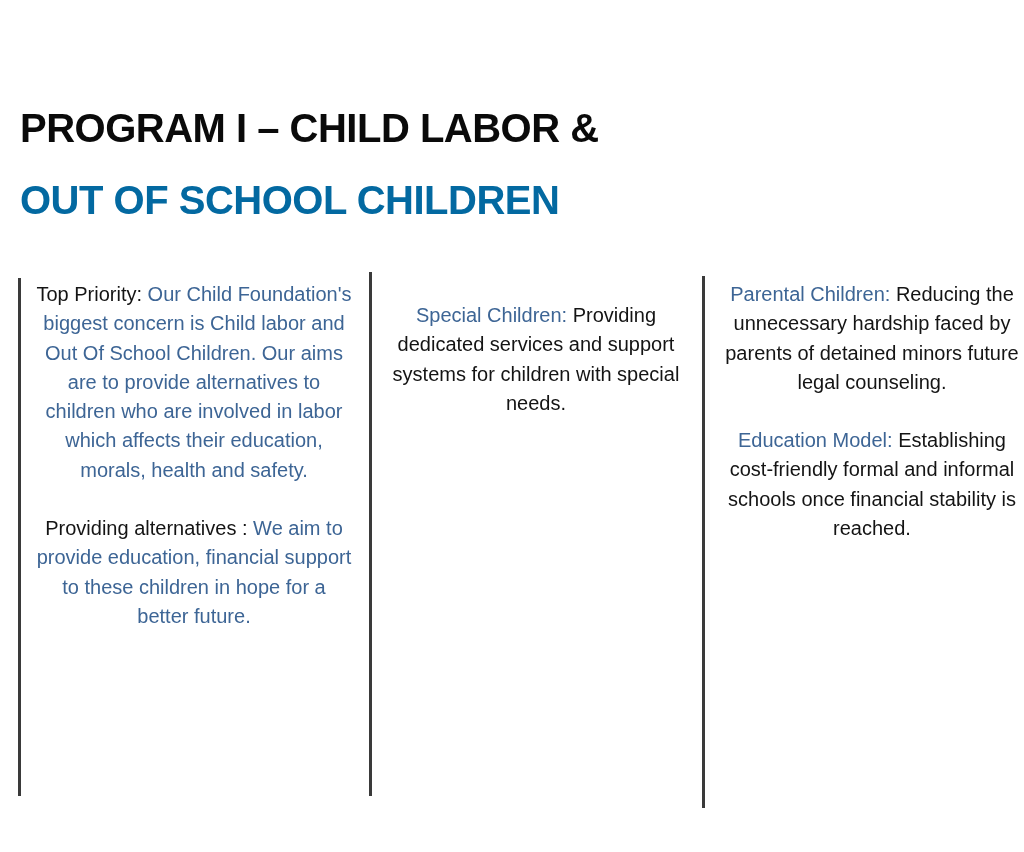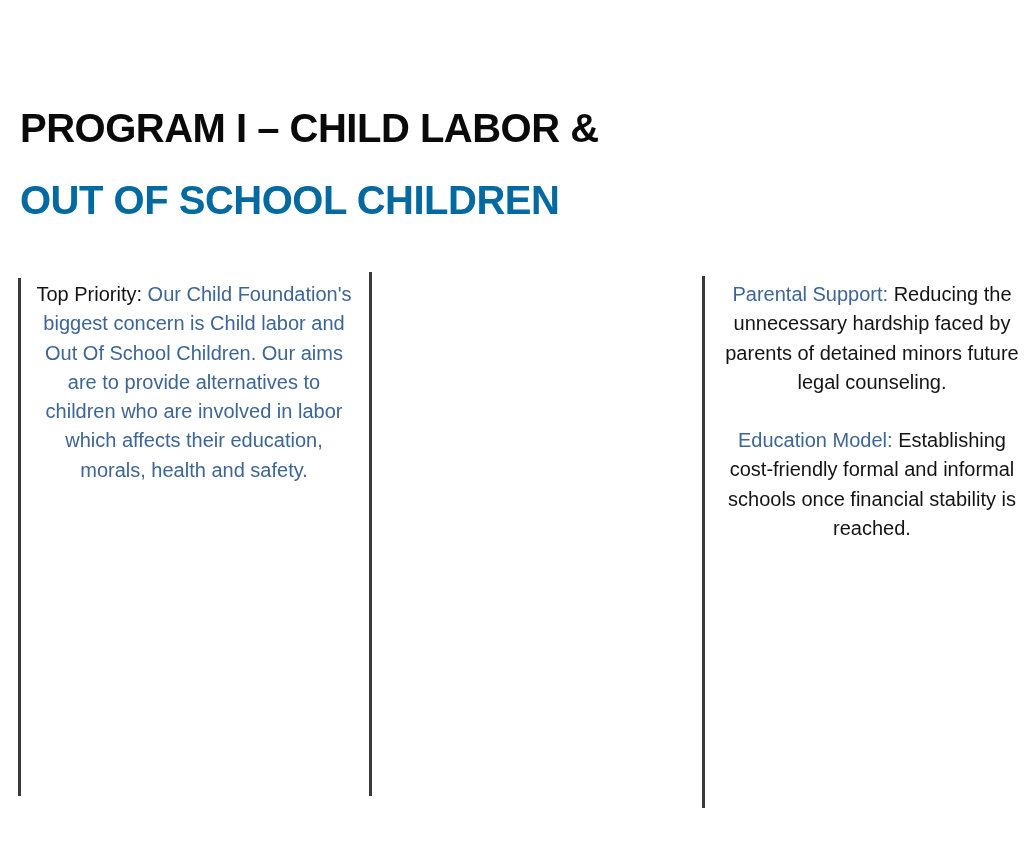--- a/index.html
+++ b/index.html
@@ -21,29 +21,35 @@
 
 <h1 class="title title-1">PROGRAM I – CHILD LABOR &amp;</h1>
 <h1 class="title title-2">OUT OF SCHOOL CHILDREN</h1>
 
 <div class="bar" style="left:18px; top:278px; height:518px;"></div>
 <div class="col" style="left:34px; top:280px; width:320px;">
   <p>
     <span>Top Priority: </span><span class="blue">Our Child Foundation's biggest concern is Child labor and Out Of School Children. Our aims are to provide alternatives to children who are involved in labor which affects their education, morals, health and safety.</span>
   </p>
   <div class="gap"></div>
+  <p>
+    <span>Providing alternatives : </span><span class="blue">We aim to provide education, financial support to these children in hope for a better future.</span>
+  </p>
 </div>
 
 <div class="bar" style="left:369px; top:272px; height:524px;"></div>
 <div class="col" style="left:381px; top:272px; width:310px;">
   <div class="gap"></div>
+  <p>
+    <span class="blue">Special Children: </span><span>Providing dedicated services and support systems for children with special needs.</span>
+  </p>
 </div>
 
 <div class="bar" style="left:702px; top:276px; height:532px;"></div>
 <div class="col" style="left:720px; top:280px; width:304px;">
   <p>
-    <span class="blue">Parental Support: </span><span>Reducing the unnecessary hardship faced by parents of detained minors future legal counseling.</span>
+    <span class="blue">Parental Children: </span><span>Reducing the unnecessary hardship faced by parents of detained minors future legal counseling.</span>
   </p>
   <div class="gap"></div>
   <p>
     <span class="blue">Education Model: </span><span>Establishing cost-friendly formal and informal schools once financial stability is reached.</span>
   </p>
 </div>
 
 </body></html>

